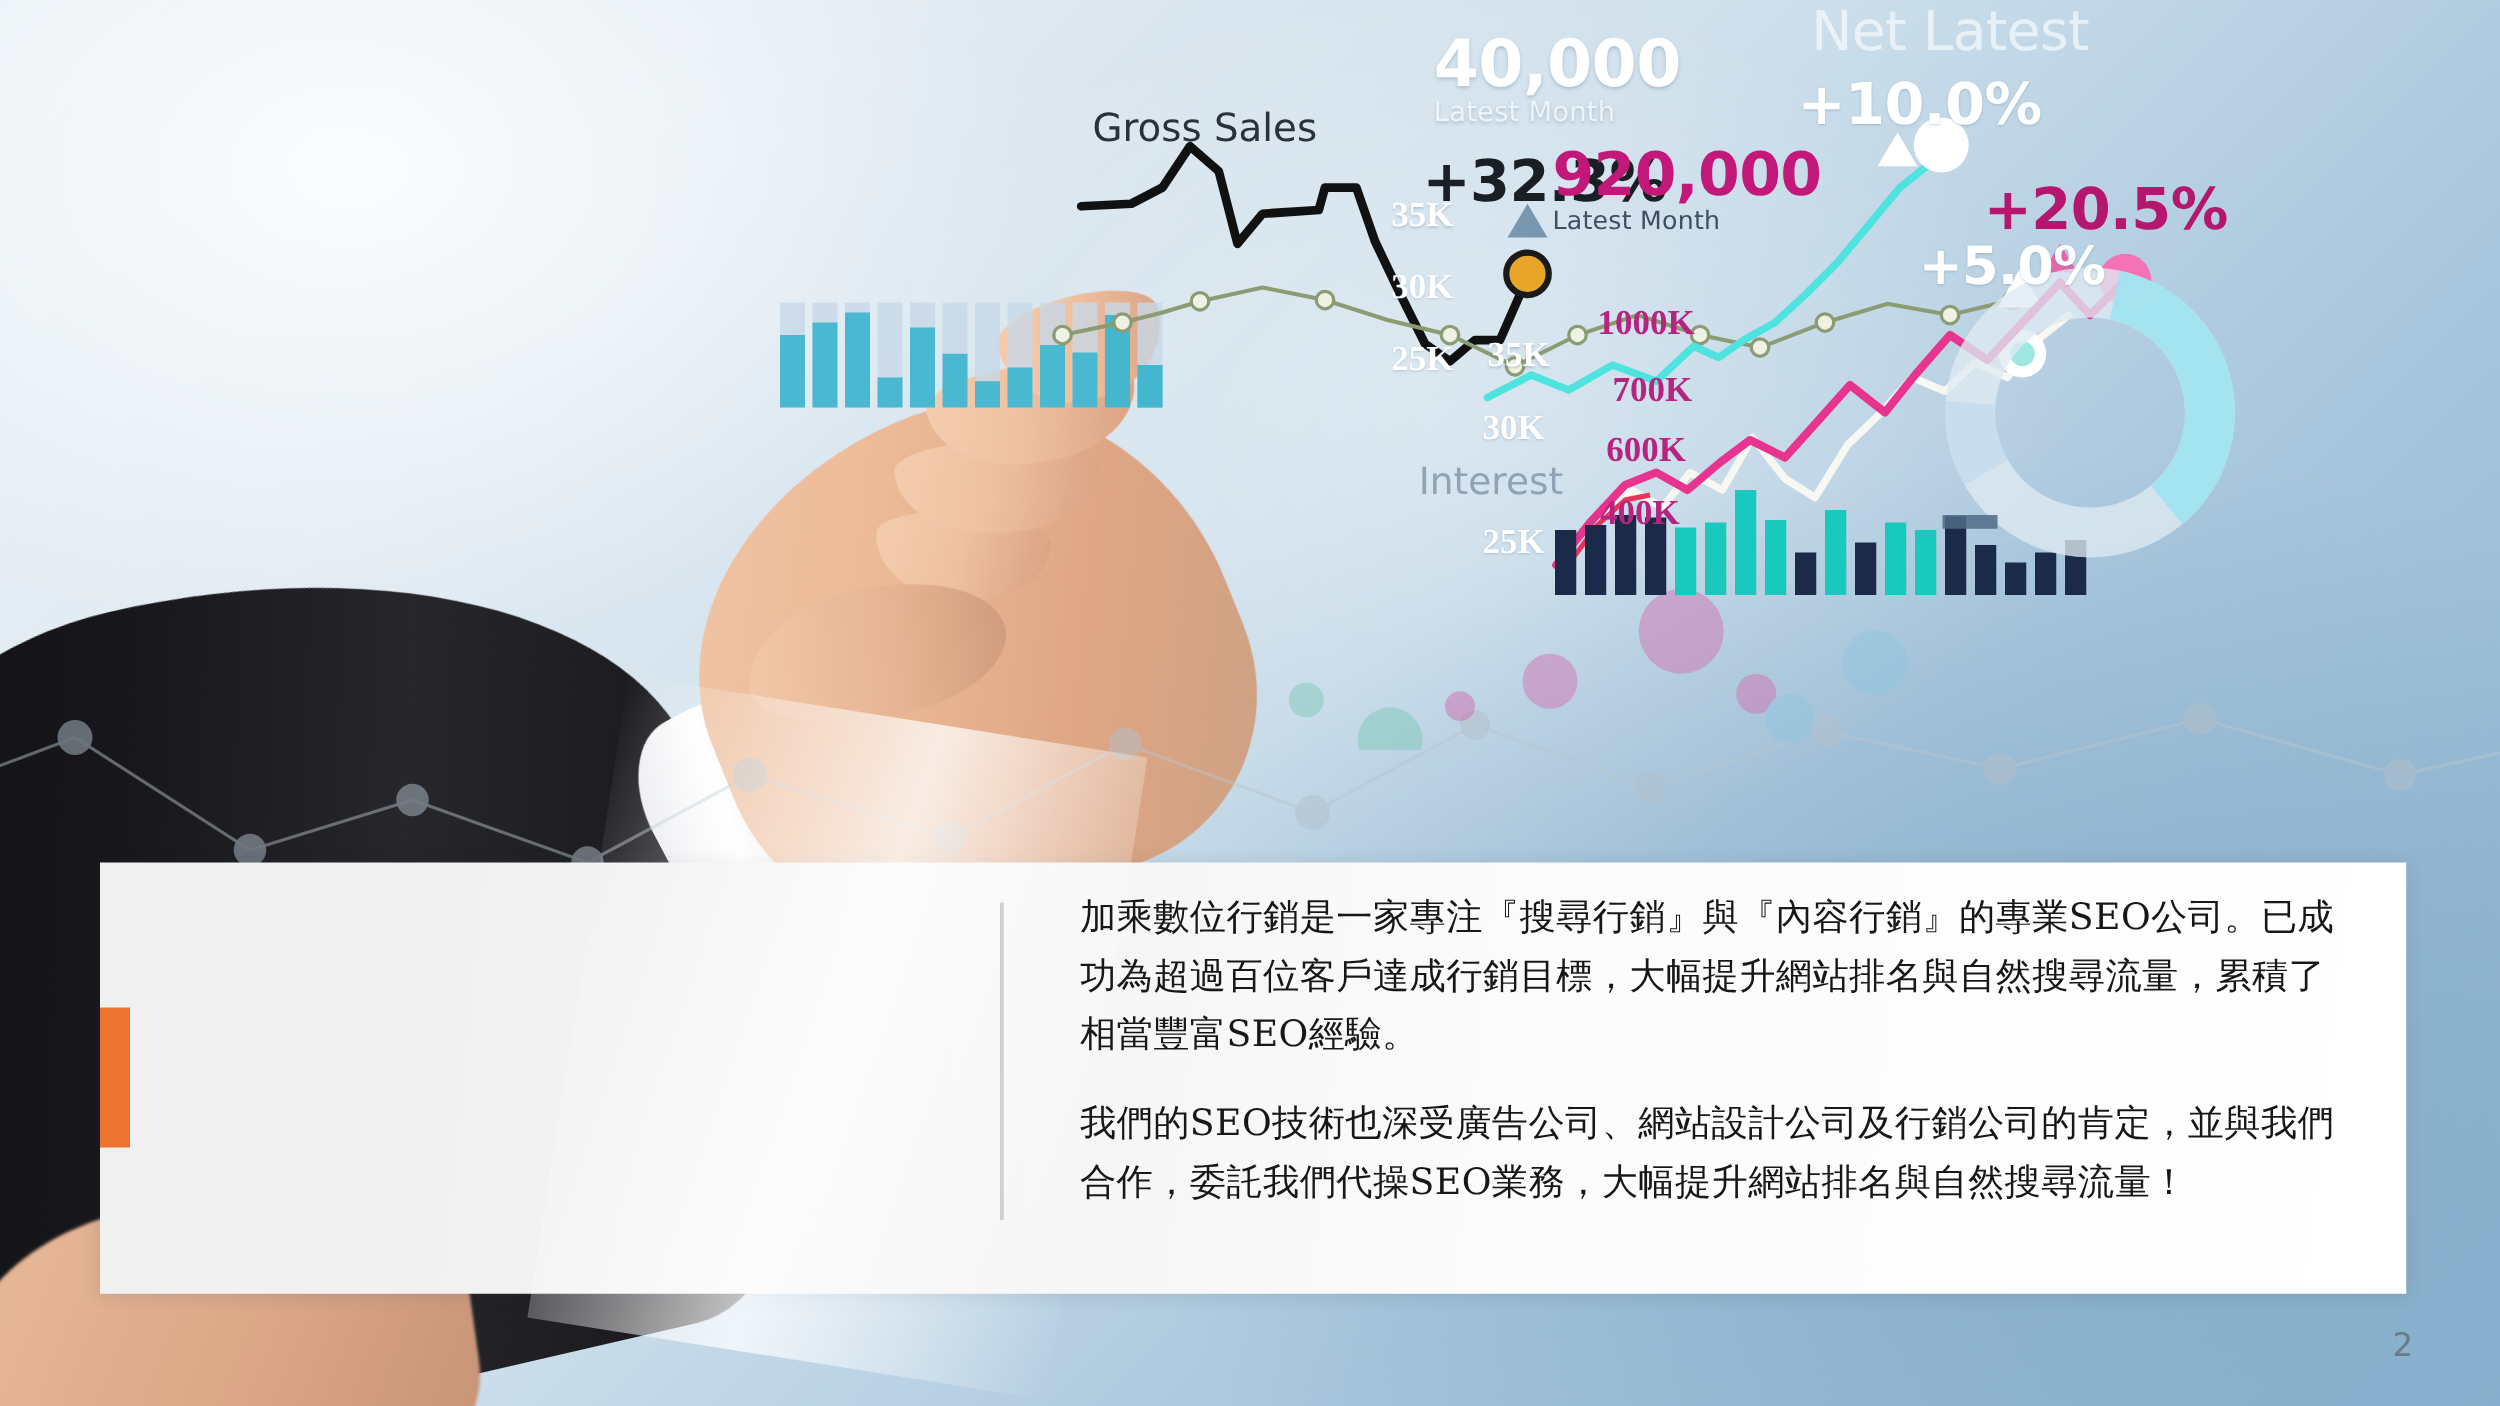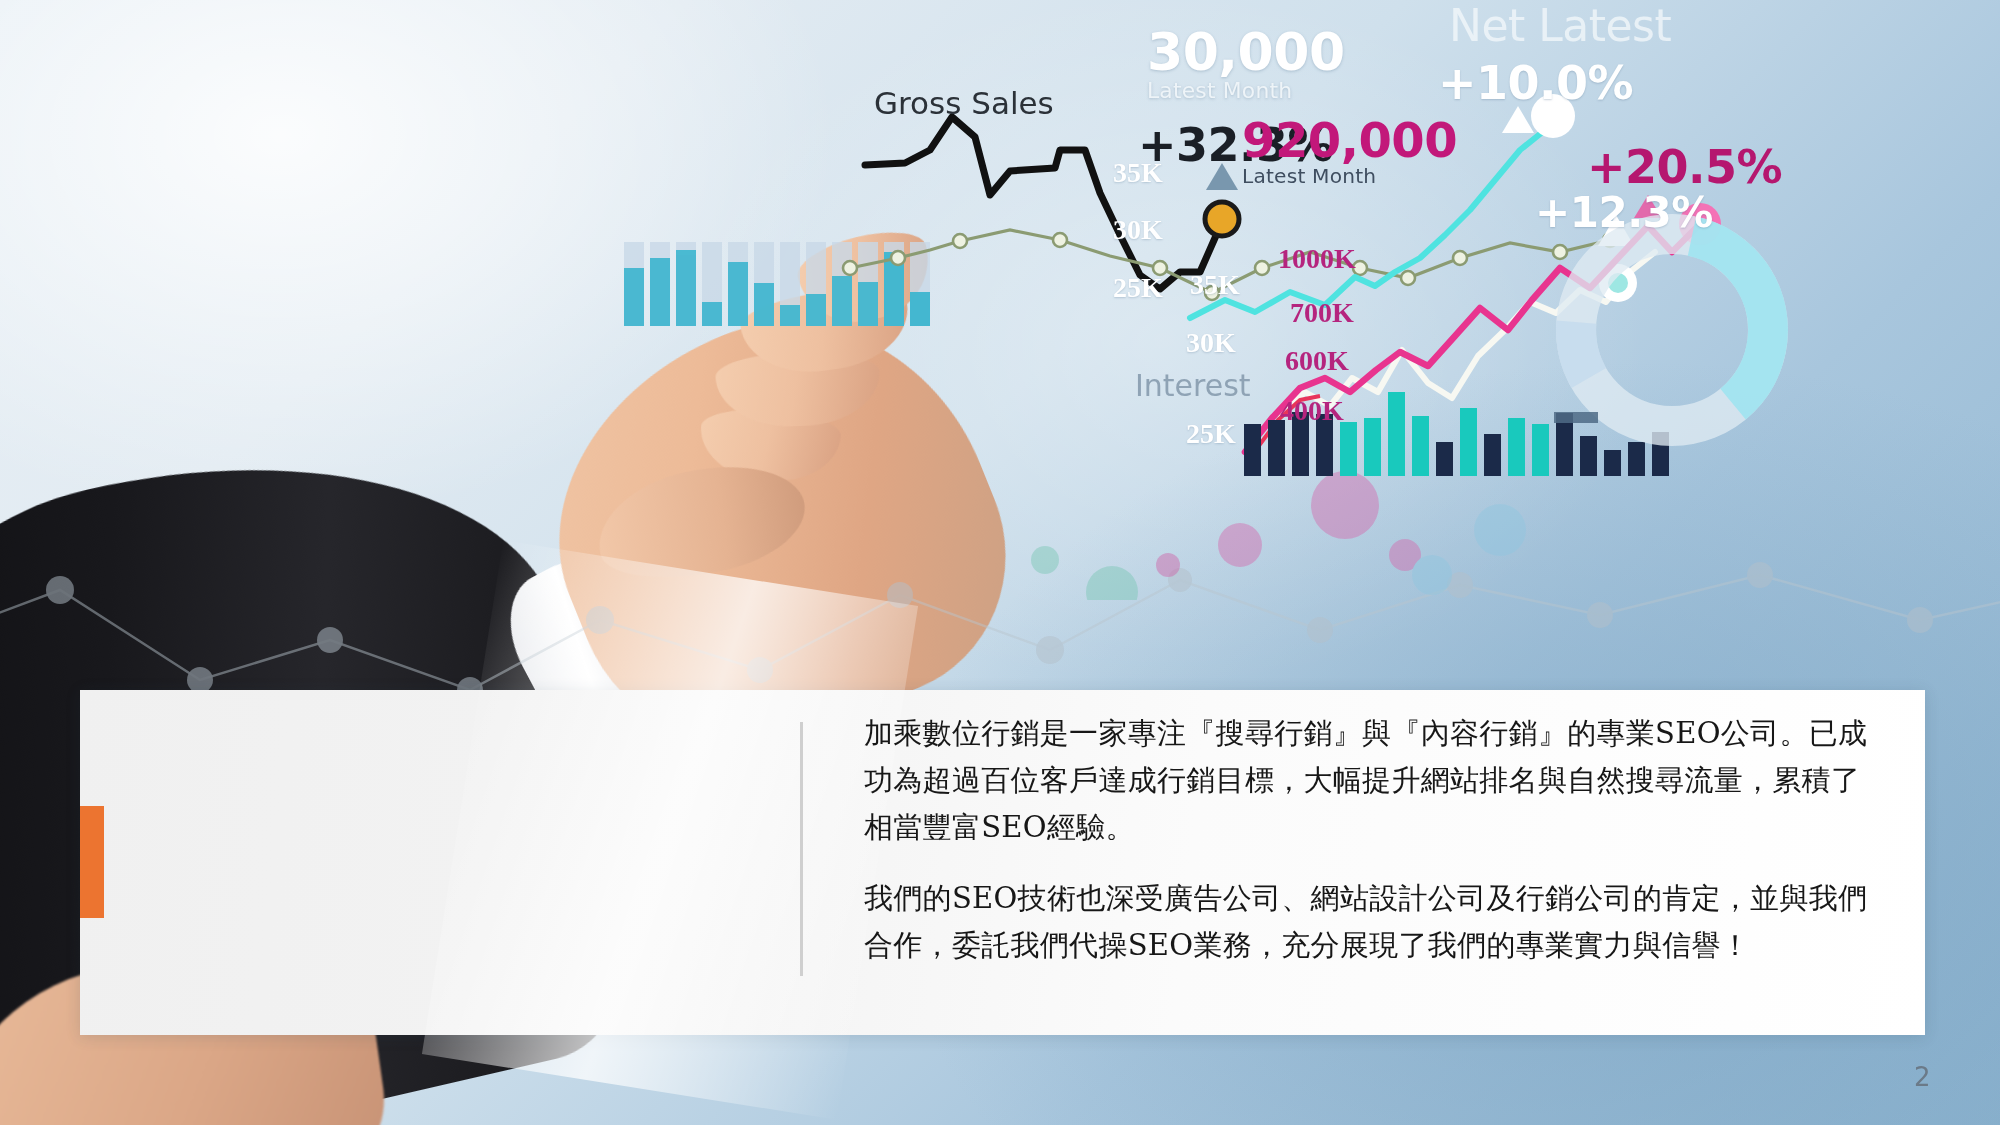--- a/index.html
+++ b/index.html
@@ -364,32 +364,32 @@
     <g transform="translate(1672,330)">
       <circle r="96" fill="none" stroke="#dfeaf2" stroke-width="40" opacity="0.78"></circle>
       <circle r="96" fill="none" stroke="#9fe3ef" stroke-width="40" opacity="0.9" stroke-dasharray="215 388" transform="rotate(-78)"></circle>
       <circle r="96" fill="none" stroke="#c7dced" stroke-width="40" opacity="0.9" stroke-dasharray="58 545" transform="rotate(150)"></circle>
       <rect x="-118" y="82" width="44" height="11" fill="#4f6b86" opacity="0.85"></rect>
     </g>
   </svg>
 
   <div>
     <div class="kpi k-20000">
-      <span>30,000</span>
+      <span>40,000</span>
       <span class="sub">Latest Month</span>
     </div>
     <div class="kpi k-8pct">+32.3%</div>
     <div class="kpi k-920000">
       <span>920,000</span>
       <span class="sub">Latest Month</span>
     </div>
     <div class="kpi k-netprofit">Net Latest</div>
     <div class="kpi k-10pct">+10.0%</div>
     <div class="kpi k-205pct">+20.5%</div>
-    <div class="kpi k-5pct">+12.3%</div>
+    <div class="kpi k-5pct">+5.0%</div>
 
     <div class="axlabel l-grosssales">Gross Sales</div>
     <div class="axlabel ax-grey l-interest">Interest</div>
 
     <div class="axlabel ax-white l-35k-a">35K</div>
     <div class="axlabel ax-white l-30k-a">30K</div>
     <div class="axlabel ax-white l-25k-a">25K</div>
     <div class="axlabel ax-white l-35k-b">35K</div>
     <div class="axlabel ax-white l-30k-b">30K</div>
     <div class="axlabel ax-white l-25k-b">25K</div>
@@ -401,19 +401,19 @@
 
   <div class="card">
     <div class="card-sheen"></div>
     <div class="accent-bar"></div>
 
 
     <div class="vdivider"></div>
 
     <div class="body-col">
       <p>加乘數位行銷是一家專注『搜尋行銷』與『內容行銷』的專業SEO公司。已成功為超過百位客戶達成行銷目標，大幅提升網站排名與自然搜尋流量，累積了相當豐富SEO經驗。</p>
-      <p>我們的SEO技術也深受廣告公司、網站設計公司及行銷公司的肯定，並與我們合作，委託我們代操SEO業務，充分展現了我們的專業實力與信譽！</p>
+      <p>我們的SEO技術也深受廣告公司、網站設計公司及行銷公司的肯定，並與我們合作，委託我們代操SEO業務，大幅提升網站排名與自然搜尋流量！</p>
     </div>
   </div>
 
   <div class="page-number">2</div>
 
 </div>
 
 </body></html>

